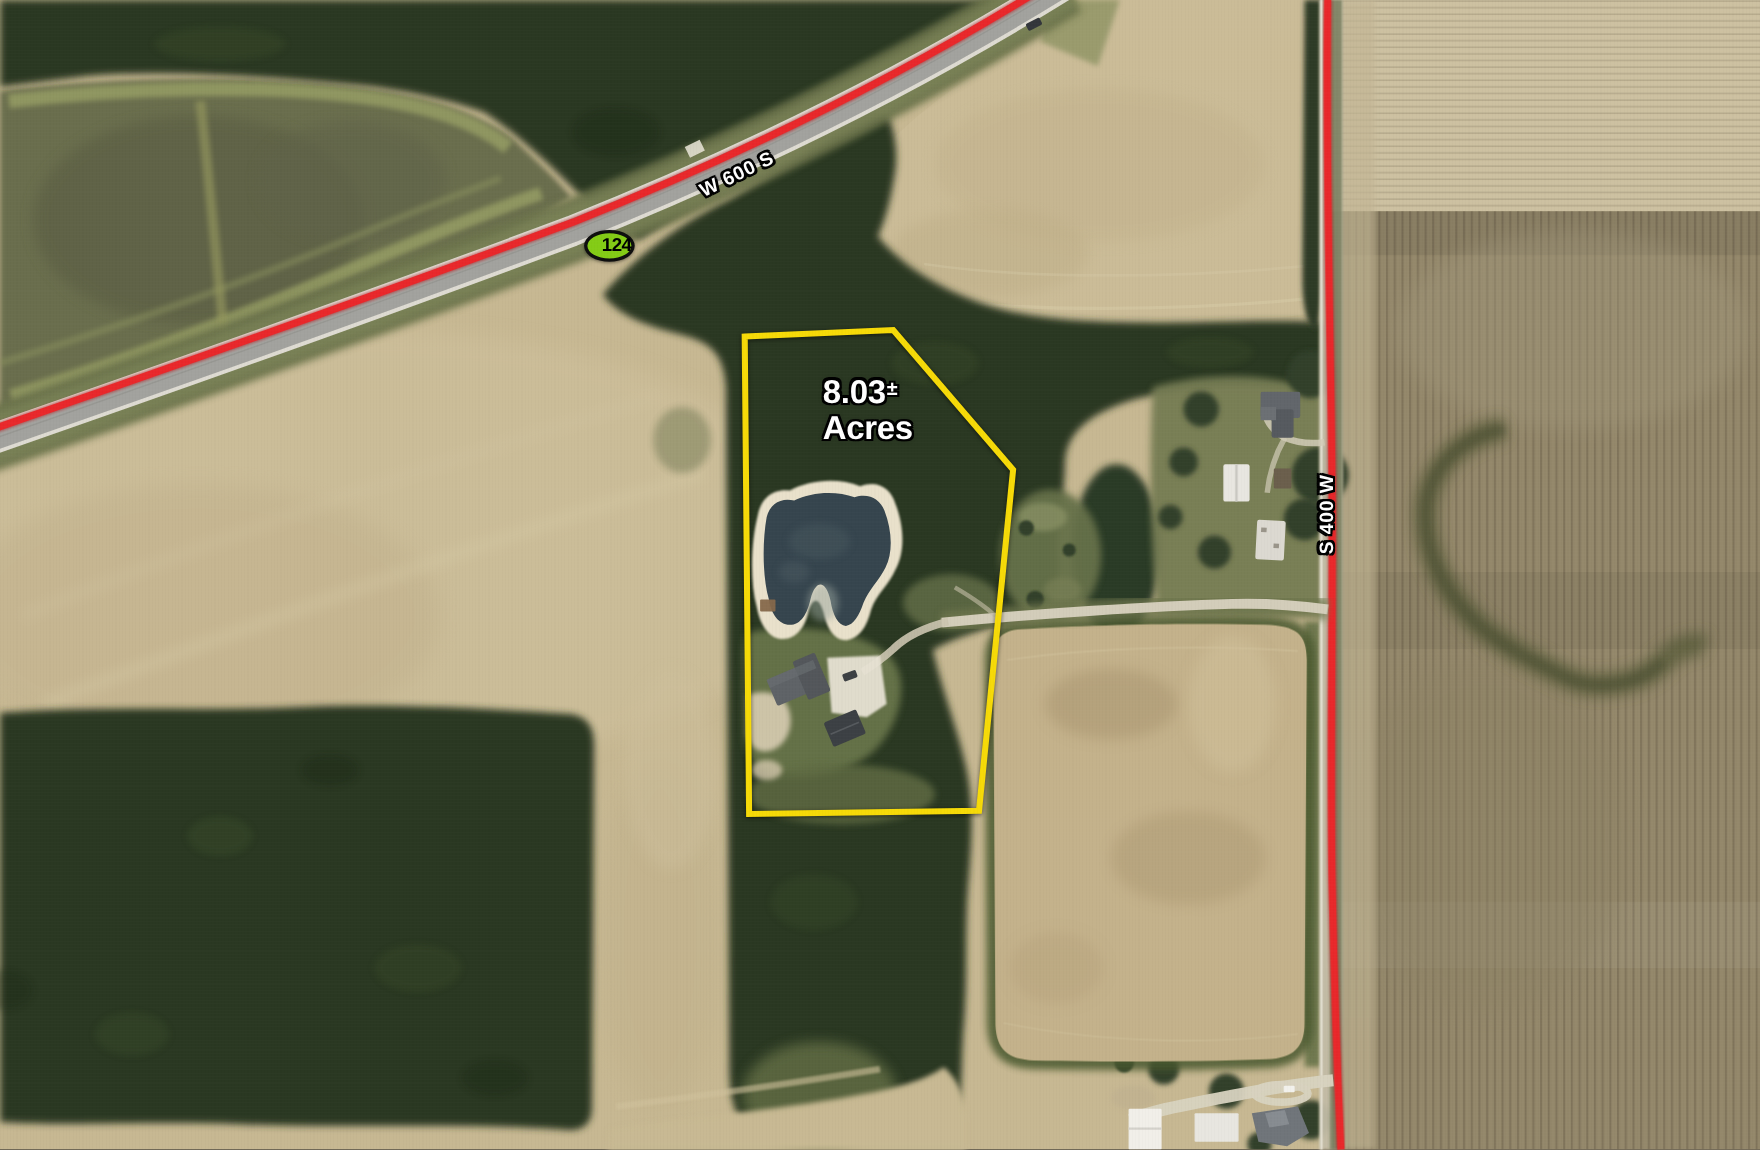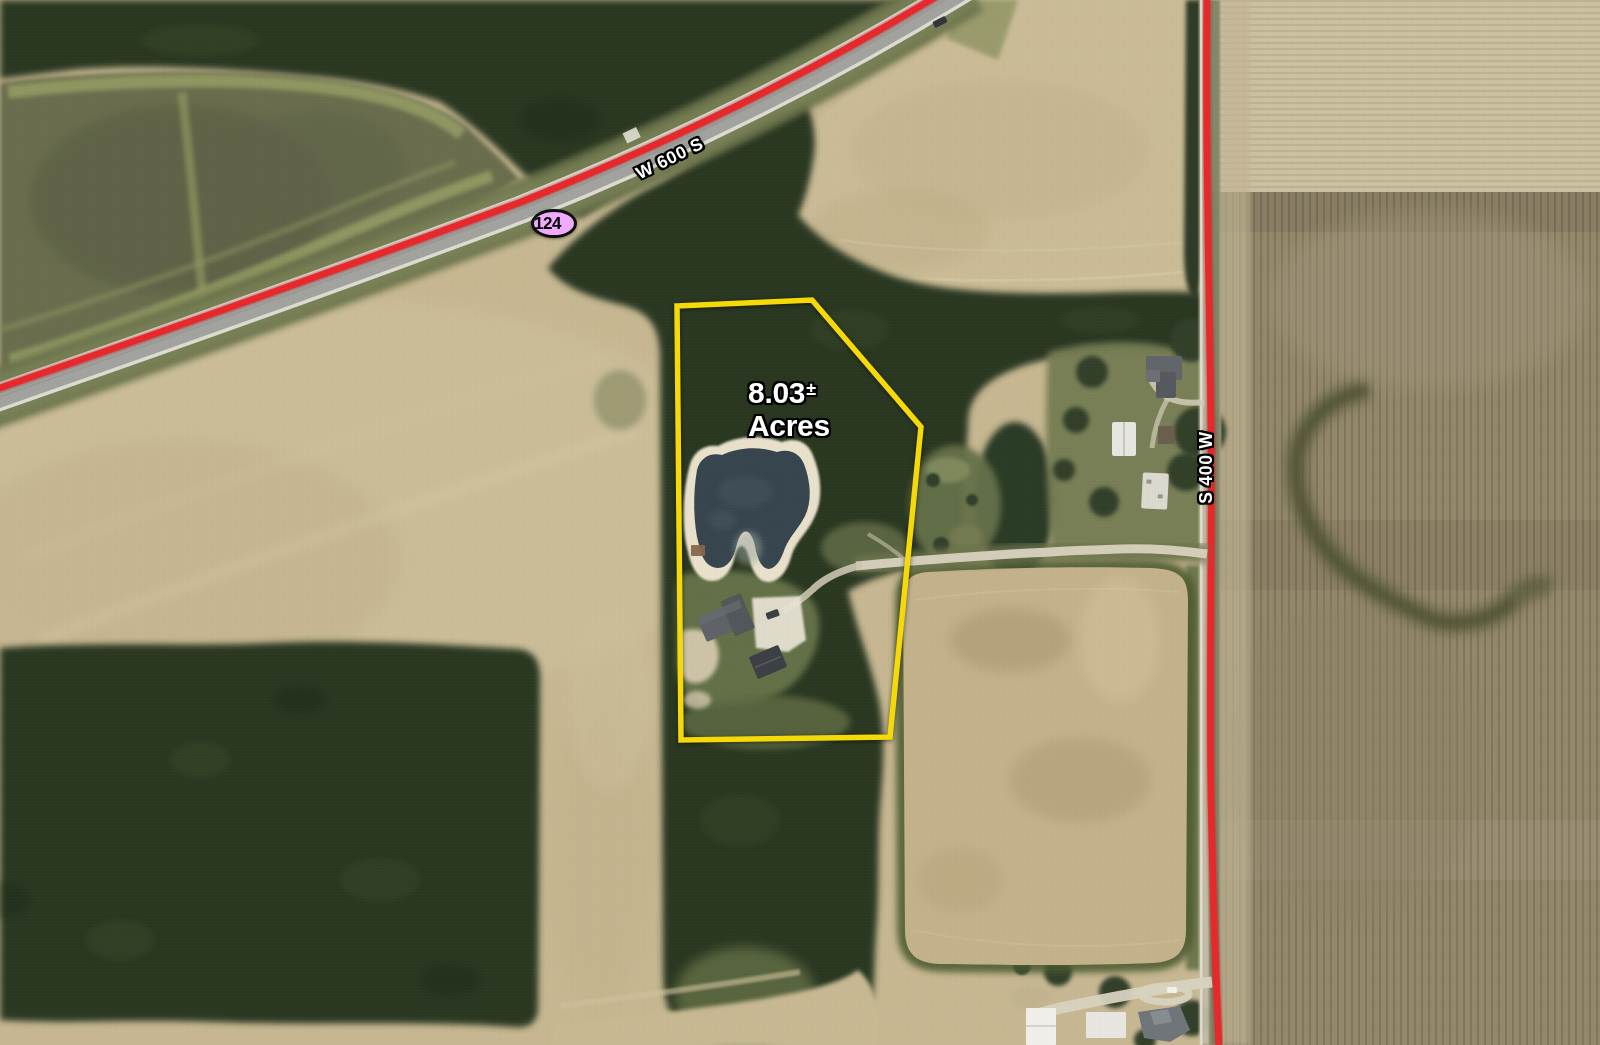--- a/index.html
+++ b/index.html
@@ -10,35 +10,35 @@
   .map-frame svg{position:absolute;inset:0;display:block;}
   
   .lbl{
     position:absolute;color:#fff;font-weight:bold;white-space:nowrap;
     text-shadow:
       -2px -2px 0 #000, 2px -2px 0 #000, -2px 2px 0 #000, 2px 2px 0 #000,
       -2px 0 0 #000, 2px 0 0 #000, 0 -2px 0 #000, 0 2px 0 #000,
       0 0 5px rgba(0,0,0,.55);
   }
   .acreage-label{
-    left:748px;top:376px;line-height:33px;font-size:30px;letter-spacing:-.3px;
+    left:748px;top:340px;line-height:33px;font-size:30px;letter-spacing:-.3px;
   }
   .acreage-label sup{font-size:.6em;vertical-align:top;position:relative;top:-3px;left:1px;}
   .road-label-w600s{
     left:610px;top:148px;width:120px;text-align:center;font-size:17.5px;
     letter-spacing:.8px;transform:rotate(-26deg);
   }
   .road-label-s400w{
     left:1156px;top:457px;width:100px;text-align:center;font-size:17.5px;
     letter-spacing:.8px;transform:rotate(-90deg);
   }
   .route-shield{
     position:absolute;left:531px;top:209px;width:46px;height:29px;
-    background:#f0abfc;border:3px solid #0e0e0e;border-radius:50%;
-    box-sizing:border-box;display:flex;align-items:center;justify-content:flex-start;
+    background:#84cc16;border:3px solid #0e0e0e;border-radius:50%;
+    box-sizing:border-box;display:flex;align-items:center;justify-content:flex-end;
     box-shadow:0 1px 3px rgba(0,0,0,.45);
   }
   .route-shield span{
     color:#000;font-weight:bold;font-size:17px;letter-spacing:-.5px;line-height:1;
     transform:translateY(-.5px);
   }
   
   .grain{
     position:absolute;inset:0;pointer-events:none;opacity:.55;
     background-image:

